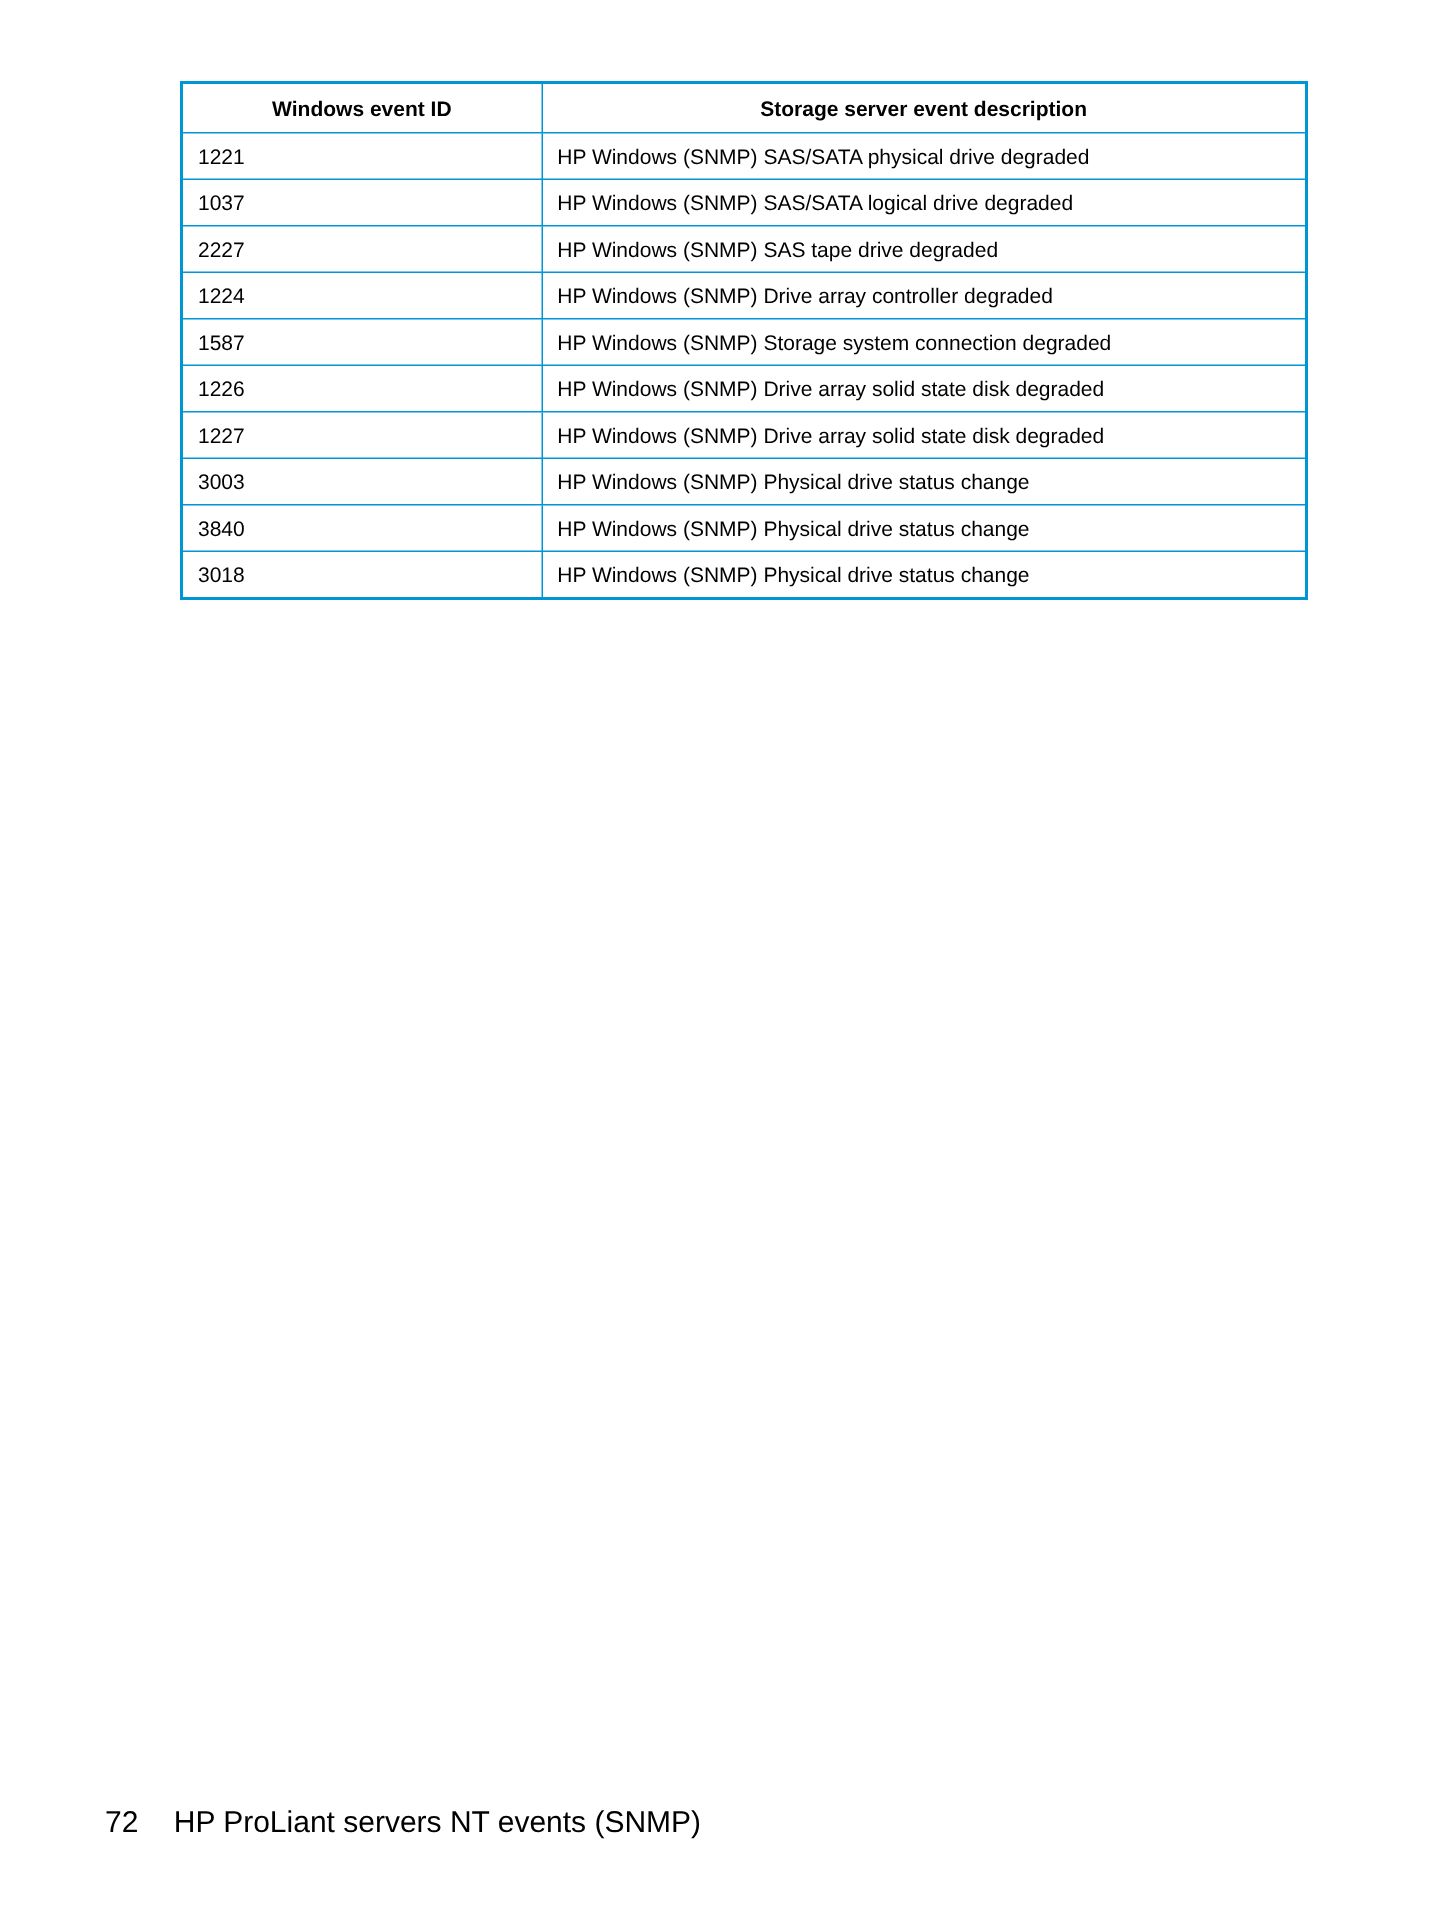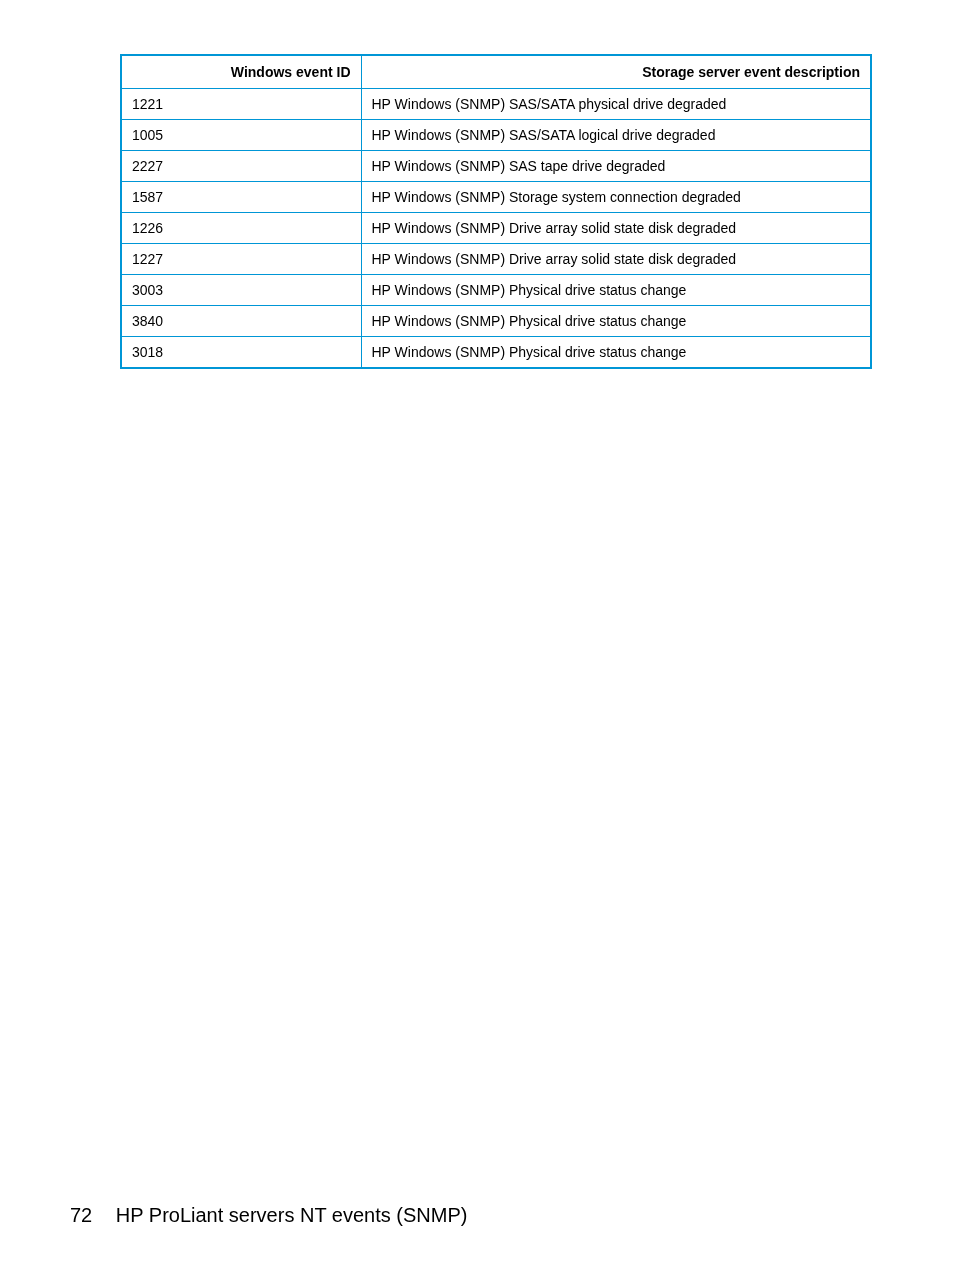--- a/index.html
+++ b/index.html
@@ -20,21 +20,21 @@
     table {
       width: 100%;
       border-collapse: collapse;
       border-top: 2px solid #0096d6;
       border-bottom: 2px solid #0096d6;
       border-left: 2px solid #0096d6;
       border-right: 2px solid #0096d6;
     }
     th {
       background: #ffffff;
-      text-align: right;
+      text-align: center;
       font-weight: bold;
       font-size: 14px;
       padding: 8px 10px;
       color: #000000;
       border-bottom: 1px solid #0096d6;
     }
     th:first-child {
       width: 32%;
       border-right: 1px solid #0096d6;
     }
@@ -72,26 +72,30 @@
         <th>Windows event ID</th>
         <th>Storage server event description</th>
       </tr>
     </thead>
     <tbody>
       <tr>
         <td>1221</td>
         <td>HP Windows (SNMP) SAS/SATA physical drive degraded</td>
       </tr>
       <tr>
-        <td>1005</td>
+        <td>1037</td>
         <td>HP Windows (SNMP) SAS/SATA logical drive degraded</td>
       </tr>
       <tr>
         <td>2227</td>
         <td>HP Windows (SNMP) SAS tape drive degraded</td>
+      </tr>
+      <tr>
+        <td>1224</td>
+        <td>HP Windows (SNMP) Drive array controller degraded</td>
       </tr>
       <tr>
         <td>1587</td>
         <td>HP Windows (SNMP) Storage system connection degraded</td>
       </tr>
       <tr>
         <td>1226</td>
         <td>HP Windows (SNMP) Drive array solid state disk degraded</td>
       </tr>
       <tr>

